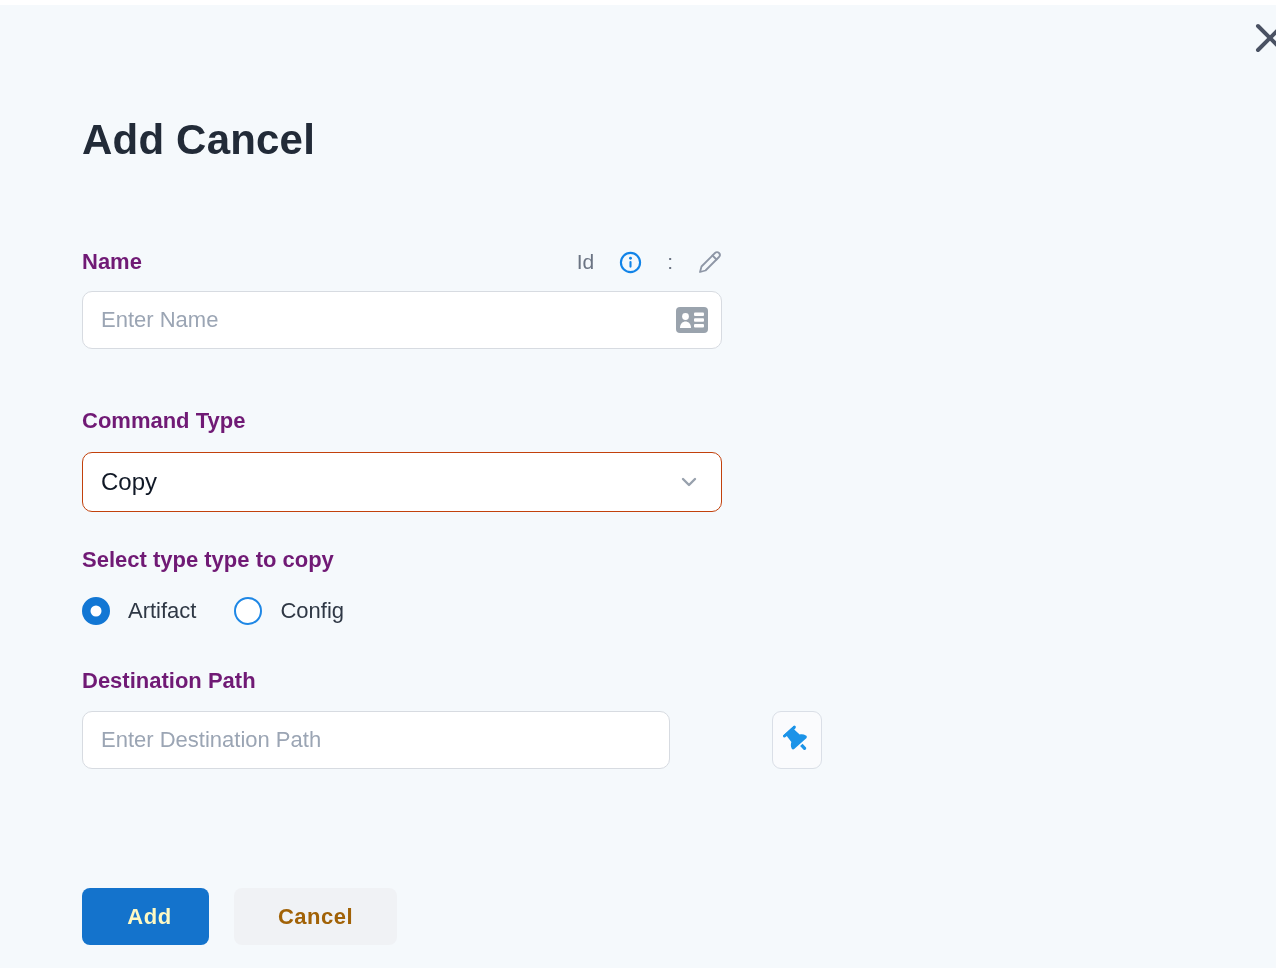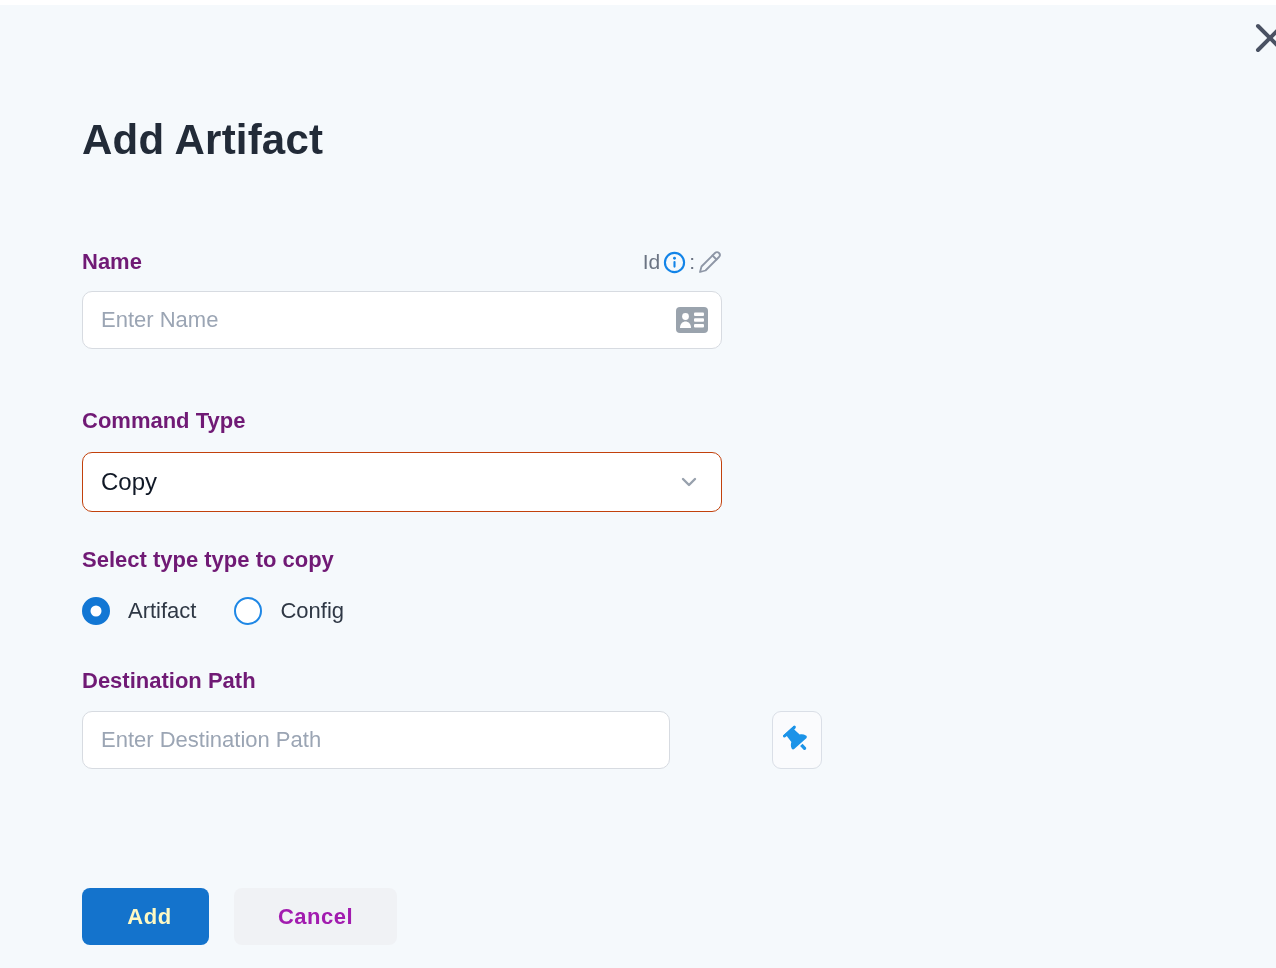--- a/index.html
+++ b/index.html
@@ -29,21 +29,21 @@
   }
   .field-label {
     font-size: 22px; font-weight: 600; color: #701a75;
   }
   .name-row {
     position: absolute; top: 247px; left: 0; right: 0;
     height: 30px;
     display: flex; align-items: center; justify-content: space-between;
   }
   .id-cluster {
-    display: flex; align-items: center; gap: 3px;
+    display: flex; align-items: center; gap: 25px;
   }
   .id-text { font-size: 21px; color: #6b7483; font-weight: 400; }
   .id-colon { font-size: 21px; color: #6b7483; }
   .icon-info { width: 23px; height: 23px; display: block; }
   .icon-pencil { width: 24px; height: 24px; display: block; cursor: pointer; }
   .text-input-wrap {
     position: absolute; left: 0; width: 640px; height: 58px;
   }
   .name-input-wrap { top: 291px; }
   .text-input {
@@ -118,37 +118,37 @@
     position: absolute; top: 888px; left: 0;
     display: flex; gap: 25px;
   }
   .btn {
     height: 57px; border: none; border-radius: 8px;
     font-size: 22px; font-weight: 700; letter-spacing: 0.5px;
     cursor: pointer;
     font-family: "Liberation Sans", "DejaVu Sans", sans-serif;
   }
   .btn-add { width: 127px; background: #1473cc; color: #fef9c3; padding-left: 8px; }
-  .btn-cancel { width: 163px; background: #f0f2f5; color: #a21caf; }
+  .btn-cancel { width: 163px; background: #f0f2f5; color: #a16207; }
 </style>
 </head>
 <body>
 
 <div class="top-edge"></div>
 
 <div class="close-btn">
   <svg viewBox="0 0 34 34" width="34" height="34">
     <line x1="5" y1="5" x2="29" y2="29" stroke="currentColor" stroke-width="4" stroke-linecap="round"></line>
     <line x1="29" y1="5" x2="5" y2="29" stroke="currentColor" stroke-width="4" stroke-linecap="round"></line>
   </svg>
 </div>
 
 <div class="panel">
 
-  <h1 class="title">Add Artifact</h1>
+  <h1 class="title">Add Cancel</h1>
 
   <div class="name-row">
     <span class="field-label">Name</span>
     <span class="id-cluster">
       <span class="id-text">Id</span>
       <span>
         <svg class="icon-info" viewBox="0 0 24 24">
           <circle cx="12" cy="12" r="10" fill="none" stroke="#1284e8" stroke-width="2.2"></circle>
           <circle cx="12" cy="7.6" r="1.5" fill="#1284e8"></circle>
           <rect x="10.9" y="10.4" width="2.2" height="7" rx="1.1" fill="#1284e8"></rect>

